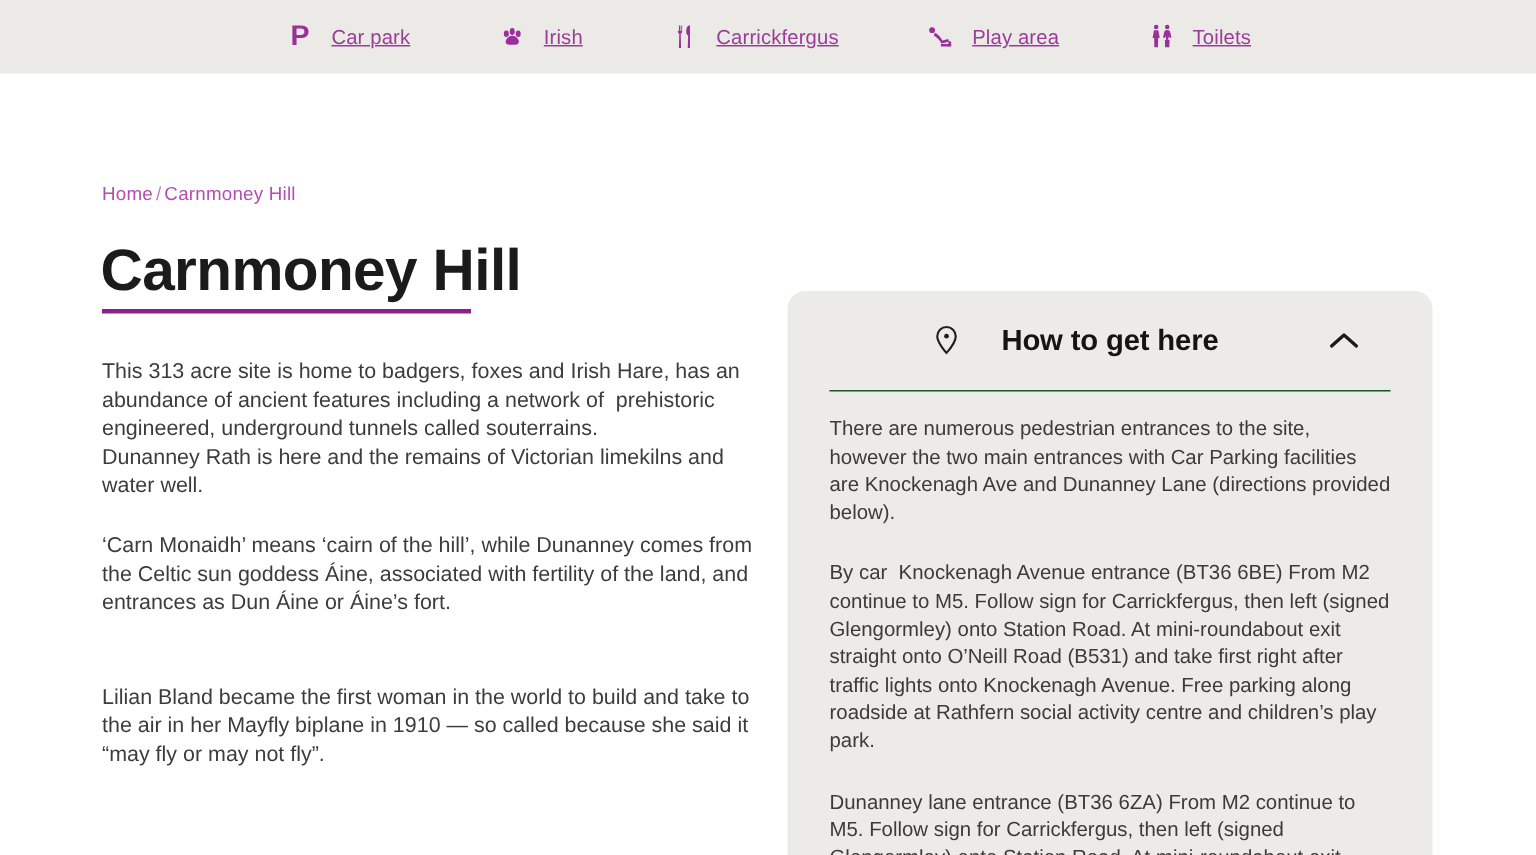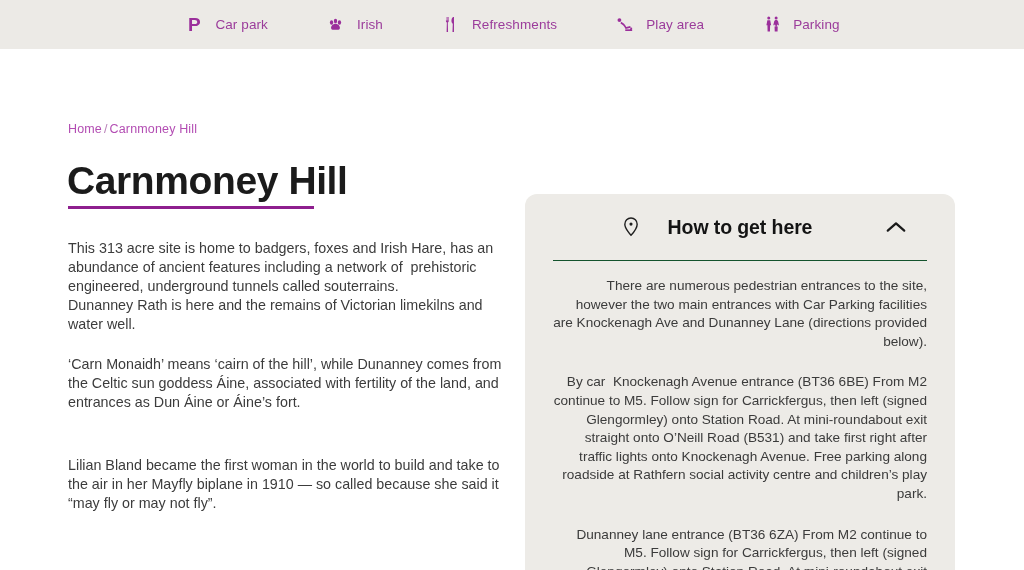--- a/index.html
+++ b/index.html
@@ -38,20 +38,21 @@
     width: 20px;
     height: 20px;
     color: #9b2f9b;
   }
   .facility-icon svg { display: block; }
   .facility-label {
     font-size: 13.5px;
     color: #9b3c9b;
     letter-spacing: 0.1px;
     white-space: nowrap;
+    text-decoration: underline;
   }
   .facility-p {
     font-size: 19px;
     font-weight: 700;
     color: #9b2f9b;
     line-height: 1;
   }
 
   
   .page {
@@ -163,21 +164,20 @@
 
   .panel-body {
     padding-top: 16px;
   }
   .panel-body p {
     margin: 0 0 22px 0;
     font-size: 13.6px;
     line-height: 1.37;
     color: #3b3b3b;
     white-space: pre-wrap;
-    text-align: right;
   }
   .panel-body p:last-child { margin-bottom: 0; }
 </style>
 </head>
 <body>
 
 <div class="facilities-bar">
 
   <div class="facility">
     <span class="facility-icon">
@@ -198,21 +198,21 @@
     <span class="facility-label">Irish</span>
   </div>
 
   <div class="facility">
     <span class="facility-icon">
       <svg viewBox="0 0 24 24" width="19" height="19" fill="currentColor">
         <path d="M6.2 2.5v5.1c0 .9.5 1.6 1.2 1.9l-.3 12h1.8l-.3-12c.7-.3 1.2-1 1.2-1.9V2.5H9.1v4.6h-.8V2.5H7.1v4.6h-.9V2.5z"></path>
         <path d="M15.2 2.5c-1.3 1-2 2.7-2 4.9 0 1.9.6 3.1 1.7 3.6l-.4 10.5h1.9V2.5z"></path>
       </svg>
     </span>
-    <span class="facility-label">Refreshments</span>
+    <span class="facility-label">Carrickfergus</span>
   </div>
 
   <div class="facility">
     <span class="facility-icon">
       <svg viewBox="0 0 24 24" width="20" height="20" fill="currentColor">
         <circle cx="5.3" cy="6.1" r="2.3"></circle>
         <path d="M7.4 8.2c2.6 1.2 4.6 3.4 6.1 6.1l4.8-1.1.5 2.1-6.1 1.4C11 13.6 9.2 11.6 6.6 10.3z"></path>
         <path d="M18.8 14.8l2 .8-1.2 3.4h-2.1z"></path>
         <path d="M12.3 17.2h8.3v2h-8.3z"></path>
       </svg>
@@ -222,21 +222,21 @@
 
   <div class="facility">
     <span class="facility-icon">
       <svg viewBox="0 0 24 24" width="19" height="19" fill="currentColor">
         <circle cx="7.3" cy="3.7" r="1.9"></circle>
         <path d="M5.5 6.5h3.6l1.2 6.6H9l-.2 7.8H5.8L5.6 13.1H4.3z"></path>
         <circle cx="16.6" cy="3.7" r="1.9"></circle>
         <path d="M16.6 6.4c1.5 0 2.3.7 2.6 2l1 4.5h-1.7l-.3-1.6-1 3.2h1.4l-.2 6.4h-3.6l-.2-6.4h1.4l-1-3.2-.3 1.6h-1.7l1-4.5c.3-1.3 1.1-2 2.6-2z"></path>
       </svg>
     </span>
-    <span class="facility-label">Parking</span>
+    <span class="facility-label">Toilets</span>
   </div>
 
 </div>
 
 <div class="page">
 
   <div class="breadcrumb">
     <a>Home</a><span class="sep">/</span><span>Carnmoney Hill</span>
   </div>
 

